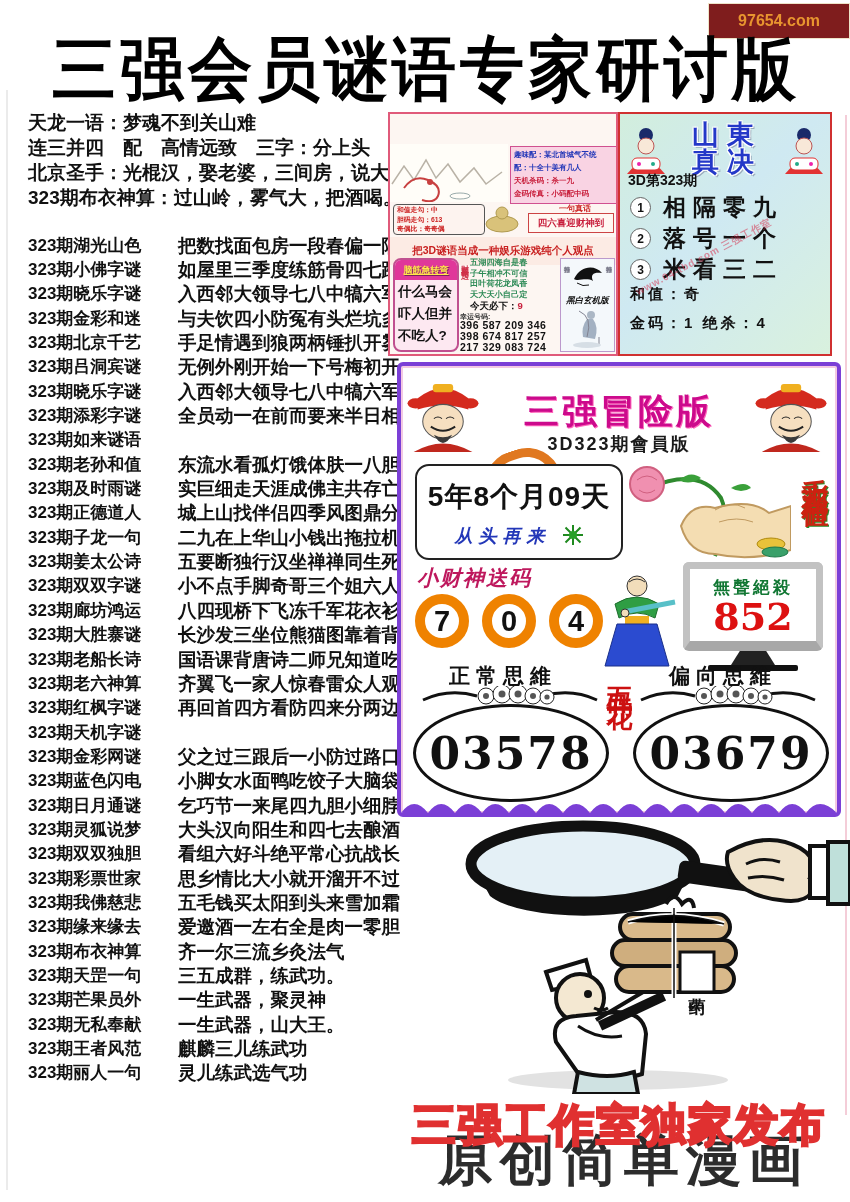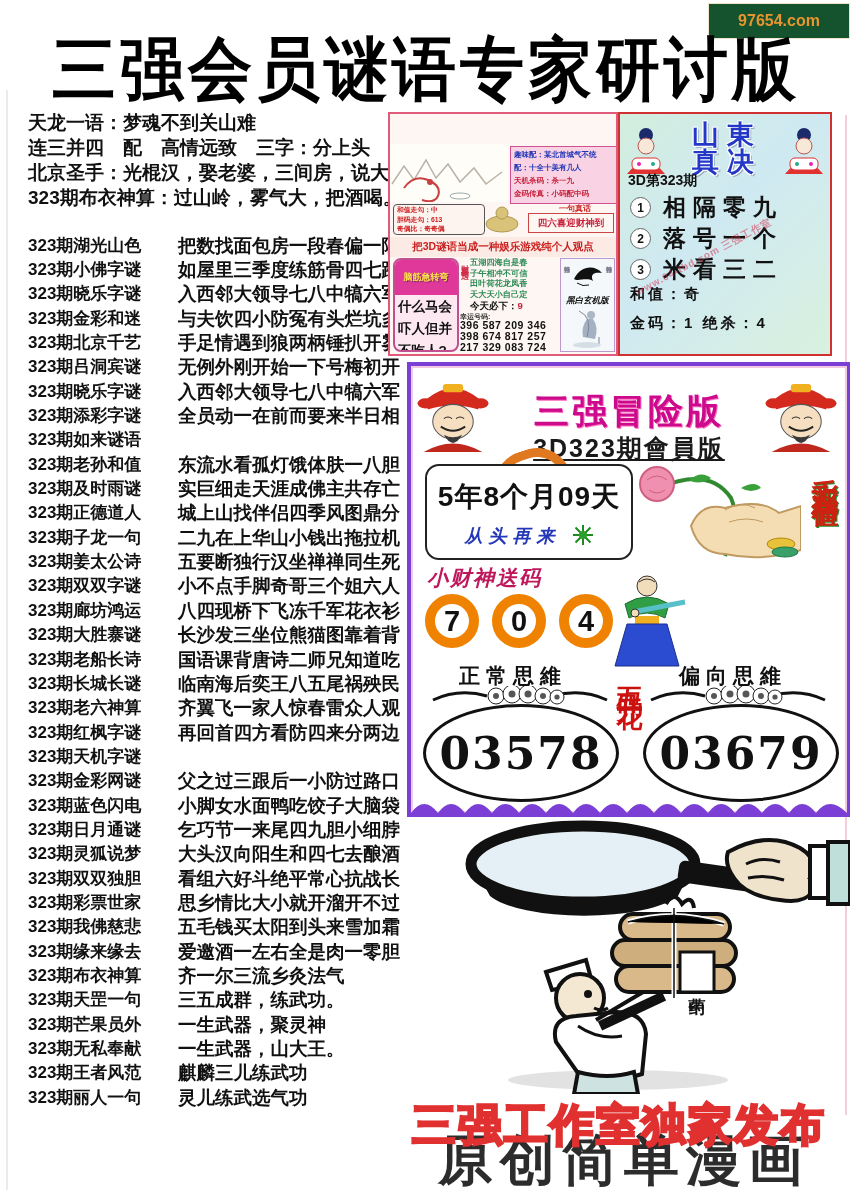--- a/index.html
+++ b/index.html
@@ -1,19 +1,19 @@
 <!DOCTYPE html>
 <html><head>
 <meta charset="utf-8">
 <style>
   html,body{margin:0;padding:0;background:#fff;}
   .sheet{position:relative;width:850px;height:1202px;background:#fff;overflow:hidden;
          font-family:"Liberation Sans","DejaVu Sans",sans-serif;color:#111;}
   
-  .site-mark{position:absolute;top:3px;right:0;width:140px;height:34px;background:#14532d;
+  .site-mark{position:absolute;top:3px;right:0;width:140px;height:34px;background:#7f1d1d;
      border:1px solid #eee4c8;display:flex;align-items:center;justify-content:center;
      color:#e89built;color:#e8952f;font-weight:bold;font-size:16px;}
   
   .main-title{position:absolute;left:30px;top:28px;width:792px;height:82px;
      display:flex;align-items:center;justify-content:center;
      font-size:64px;font-weight:900;letter-spacing:4px;color:#000;transform:scaleY(1.08);}
   
   .head-notes{position:absolute;left:28px;top:110px;width:362px;font-size:19px;font-weight:bold;
      line-height:25px;white-space:nowrap;}
   
@@ -21,45 +21,45 @@
   .riddle-row{height:24.35px;display:flex;align-items:center;white-space:nowrap;}
   .riddle-name{width:150px;font-size:17px;font-weight:bold;flex:none;}
   .riddle-clues{display:flex;}
   .clue{min-width:54.5px;font-size:18.5px;font-weight:bold;}
   
   .panelA{position:absolute;left:388px;top:112px;width:226px;height:240px;
      border:2px solid #e05a7a;background:#fdf6f2;overflow:hidden;}
   .panelB{position:absolute;left:618px;top:112px;width:210px;height:240px;
      border:2px solid #d03030;background:linear-gradient(135deg,#d2eedd,#cfe9f2 45%,#d9f1de);overflow:hidden;}
   .panelC{position:absolute;left:397px;top:362px;width:436px;height:447px;
-     border:4px solid #7b3fd6;border-radius:0;background:#fff;
-     box-shadow:inset 0 0 0 2px #f3c9e2;overflow:hidden;margin-left:10px;}
+     border:4px solid #7b3fd6;border-radius:6px;background:#fff;
+     box-shadow:inset 0 0 0 2px #f3c9e2;overflow:hidden;}
   
   .pa-head{position:absolute;left:0;top:0;width:100%;height:30px;border-bottom:1px solid #d88;}
   .pa-name{position:absolute;left:4px;top:2px;font-size:22px;font-weight:900;letter-spacing:1px;}
   .pa-small{position:absolute;left:62px;top:2px;font-size:8px;color:#c22;line-height:10px;width:70px;}
   .pa-bridge{position:absolute;right:0;top:0;width:100px;height:30px;background:linear-gradient(#aeb6bf,#8b949e);}
   .pa-sketch{position:absolute;left:0;top:30px;width:118px;height:58px;background:#fffdf8;}
   .pa-tipbox{position:absolute;left:120px;top:32px;width:100px;height:54px;background:#f9d3e3;
      border:1px solid #d05090;font-size:7.5px;line-height:13px;padding:1px 3px;font-weight:bold;}
   .pa-tip-blue{color:#2337b8;} .pa-tip-red{color:#c81f3c;}
   .pa-band{position:absolute;left:0;top:88px;width:100%;height:34px;}
   .pa-valuebox{position:absolute;left:3px;top:2px;width:84px;height:29px;border:1px solid #555;
      border-radius:4px;background:#fdf3ef;color:#c22;font-size:6.8px;line-height:9.5px;padding:0 3px;font-weight:bold;}
   .pa-gold{position:absolute;left:92px;top:2px;width:40px;height:30px;}
   .pa-banner-small{position:absolute;left:150px;top:1px;font-size:8px;color:#c22;font-weight:bold;width:70px;text-align:center;}
   .pa-banner{position:absolute;left:138px;top:11px;width:84px;height:18px;border:1px solid #c44;
      background:#fff8f2;color:#c81f3c;font-size:9.5px;font-weight:900;display:flex;align-items:center;justify-content:center;}
-  .pa-strip{position:absolute;left:0;top:123px;width:100%;height:20px;background:#fcebe4;
+  .pa-strip{position:absolute;left:0;top:123px;width:100%;height:28px;background:#fcebe4;
      color:#c81f1f;font-weight:900;font-size:10.5px;display:flex;align-items:center;justify-content:center;white-space:nowrap;}
   .pa-bottom{position:absolute;left:0;top:142px;width:100%;height:96px;}
   .pa-riddlebox{position:absolute;left:3px;top:2px;width:62px;height:90px;border:2px solid #c05090;
      border-radius:8px;background:#fde8f1;overflow:hidden;}
-  .pa-riddlebox-head{height:35px;background:#e0379a;display:flex;align-items:center;justify-content:center;
-     font-size:9px;font-weight:900;color:#ffe84a;text-shadow:1px 1px 0 #7a1f5e;white-space:nowrap;}
+  .pa-riddlebox-head{height:20px;background:#e0379a;display:flex;align-items:center;justify-content:center;
+     font-size:9px;font-weight:900;color:#ffe84a;text-shadow:1px 1px 0 #7a1f5e;white-space:nowrap;text-decoration:underline;}
   .pa-riddlebox-text{font-size:13.5px;font-weight:900;line-height:22px;padding:1px 3px;color:#111;}
   .pa-poemcol{position:absolute;left:68px;top:2px;width:100px;height:92px;}
   .pa-poem-label{position:absolute;left:0;top:0;writing-mode:vertical-rl;text-orientation:upright;
      font-size:8px;color:#d03048;font-weight:bold;letter-spacing:2px;}
   .pa-poem{position:absolute;left:12px;top:0;font-size:8.2px;line-height:10.5px;color:#2e8b57;font-weight:900;white-space:nowrap;}
   .pa-today{position:absolute;left:12px;top:42px;font-size:9.5px;font-weight:900;}
   .pa-today b{color:#c81f3c;}
   .pa-lucky-label{position:absolute;left:2px;top:54px;font-size:7px;font-weight:bold;color:#333;}
   .pa-lucky{position:absolute;left:2px;top:62px;font-size:10.5px;font-weight:900;line-height:11px;letter-spacing:.5px;white-space:nowrap;}
   .pa-bw{position:absolute;left:170px;top:2px;width:53px;height:92px;border:1px solid #b9c;background:#f4f8fb;}
@@ -75,21 +75,21 @@
   .pb-num{width:19px;height:19px;border-radius:50%;background:#fff;border:1px solid #666;flex:none;
      display:flex;align-items:center;justify-content:center;font-size:12px;font-weight:900;margin-right:12px;}
   .pb-text{font-family:"DejaVu Serif","Liberation Serif",serif;font-size:23px;font-weight:900;letter-spacing:7px;white-space:nowrap;}
   .pb-line{position:absolute;left:10px;font-family:Liberation Sans, sans-serif;
      font-size:15px;font-weight:900;letter-spacing:3px;white-space:nowrap;}
   .pb-wm{position:absolute;left:4px;top:120px;width:220px;color:rgba(215,40,70,.5);font-size:10px;
      transform:rotate(-28deg);font-weight:bold;letter-spacing:1px;pointer-events:none;}
   
   .pc-title{position:absolute;left:78px;top:22px;width:280px;text-align:center;font-size:35px;font-weight:900;
      color:#cc0a8c;letter-spacing:3px;text-shadow:1px 1px 0 #f6b;}
-  .pc-sub{position:absolute;left:78px;top:66px;width:280px;text-align:center;font-size:25px;font-weight:900;color:#1a1a1a;letter-spacing:2px;text-decoration:underline;}
+  .pc-sub{position:absolute;left:78px;top:66px;width:280px;text-align:center;font-size:18px;font-weight:900;color:#1a1a1a;letter-spacing:2px;}
   .pc-face{position:absolute;top:10px;width:72px;height:76px;}
   .pc-face.left{left:6px;} .pc-face.right{right:10px;}
   .pc-period-box{position:absolute;left:14px;top:98px;width:204px;height:92px;border:2px solid #222;
      border-radius:14px;background:#fff;}
   .pc-period{margin-top:12px;text-align:center;font-size:28px;font-weight:900;letter-spacing:1px;}
   .pc-slogan{margin-top:8px;text-align:center;font-size:18px;font-weight:900;color:#2337b8;
      font-style:italic;letter-spacing:6px;}
   .pc-arc{position:absolute;left:78px;top:84px;width:60px;height:26px;border:9px solid #e07820;border-bottom:none;
      border-radius:60px 60px 0 0;transform:rotate(-18deg);}
   .pc-rose{position:absolute;left:218px;top:92px;}
@@ -317,29 +317,20 @@
       <div class="riddle-row">
         <span class="riddle-name">323期老船长诗</span>
         <span class="riddle-clues">
           <span class="clue">国语课</span>
           <span class="clue">背唐诗</span>
           <span class="clue">二师兄</span>
           <span class="clue">知道吃</span>
         </span>
       </div>
 
-      <div class="riddle-row">
-        <span class="riddle-name">323期长城长谜</span>
-        <span class="riddle-clues">
-          <span class="clue">临南海</span>
-          <span class="clue">后奕王</span>
-          <span class="clue">八五尾</span>
-          <span class="clue">祸殃民</span>
-        </span>
-      </div>
 
       <div class="riddle-row">
         <span class="riddle-name">323期老六神算</span>
         <span class="riddle-clues">
           <span class="clue">齐翼飞</span>
           <span class="clue">一家人</span>
           <span class="clue">惊春雷</span>
           <span class="clue">众人观</span>
         </span>
       </div>
@@ -685,20 +676,28 @@
       <svg width="80" height="98" viewBox="0 0 80 98">
         <circle cx="40" cy="14" r="10" fill="#f2ddba" stroke="#333"></circle>
         <path d="M32 10 q8 -6 16 0" stroke="#333" fill="none"></path>
         <path d="M18 32 Q40 18 62 32 L58 46 Q40 36 22 46 Z" fill="#2f9e44" stroke="#1d6e2c"></path>
         <rect x="28" y="44" width="24" height="8" fill="#f0b020"></rect>
         <path d="M20 52 L60 52 L72 94 L8 94 Z" fill="#2b4bd0" stroke="#1a2f8a"></path>
         <path d="M26 40 L78 30" stroke="#58c0c8" stroke-width="5"></path>
         <circle cx="28" cy="41" r="4" fill="#f2ddba" stroke="#333"></circle>
       </svg>
     </span>
+    <div class="pc-tv">
+      <div class="tv-screen">
+        <div class="tv-kill">無聲絕殺</div>
+        <div class="tv-num">852</div>
+      </div>
+      <div class="tv-stand"></div>
+      <div class="tv-base"></div>
+    </div>
     <div class="pc-think-head" style="left:48px;top:296px;">正常思維</div>
     <div class="pc-think-head" style="left:268px;top:296px;">偏向思維</div>
     <span class="pc-garland" style="left:20px;top:320px;">
       <svg width="178" height="20" viewBox="0 0 178 20">
         <path d="M2 14 Q28 2 56 10" stroke="#111" stroke-width="3" fill="none"></path>
         <path d="M176 14 Q150 2 122 10" stroke="#111" stroke-width="3" fill="none"></path>
         <g stroke="#222" fill="#fff">
             <circle cx="65" cy="10" r="8"></circle>
             <circle cx="81" cy="8" r="9"></circle>
             <circle cx="97" cy="8" r="9"></circle>

